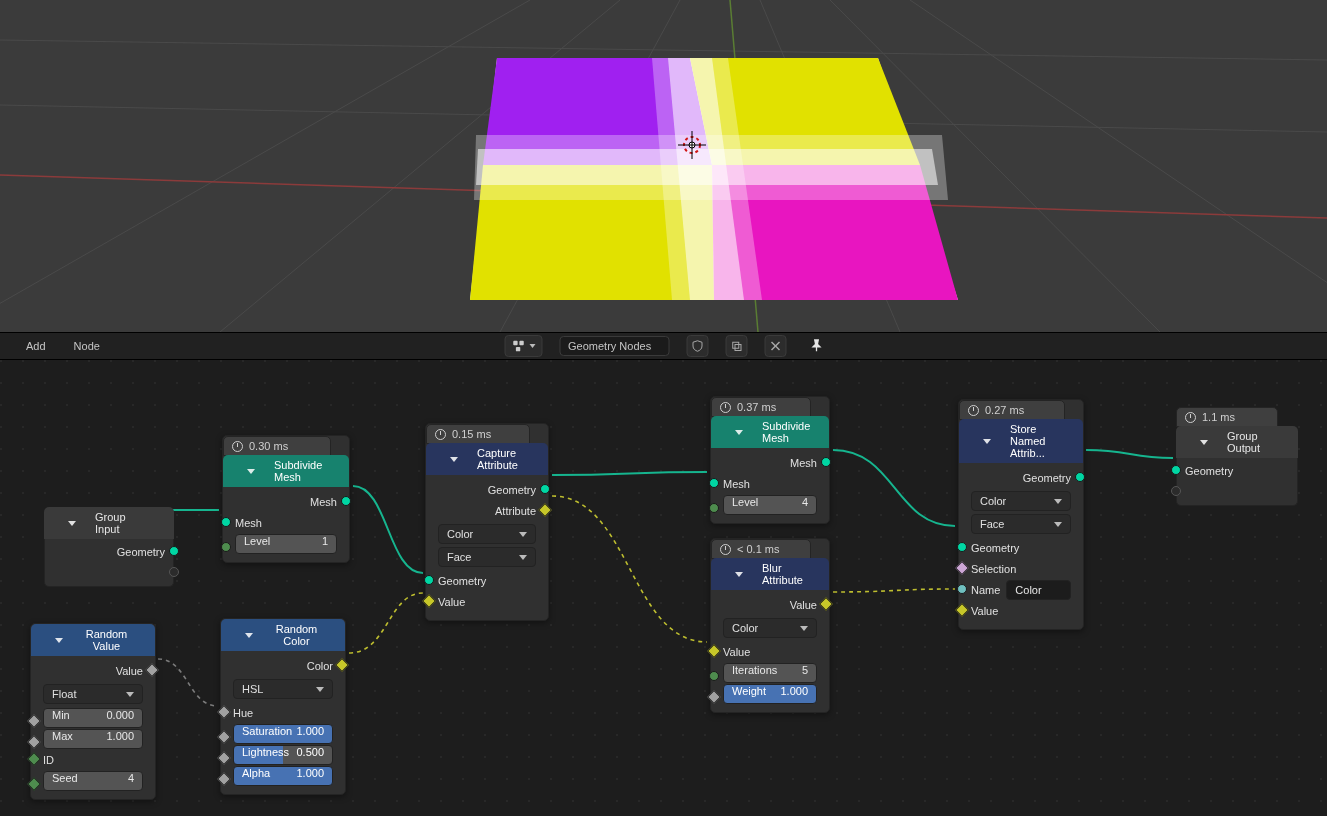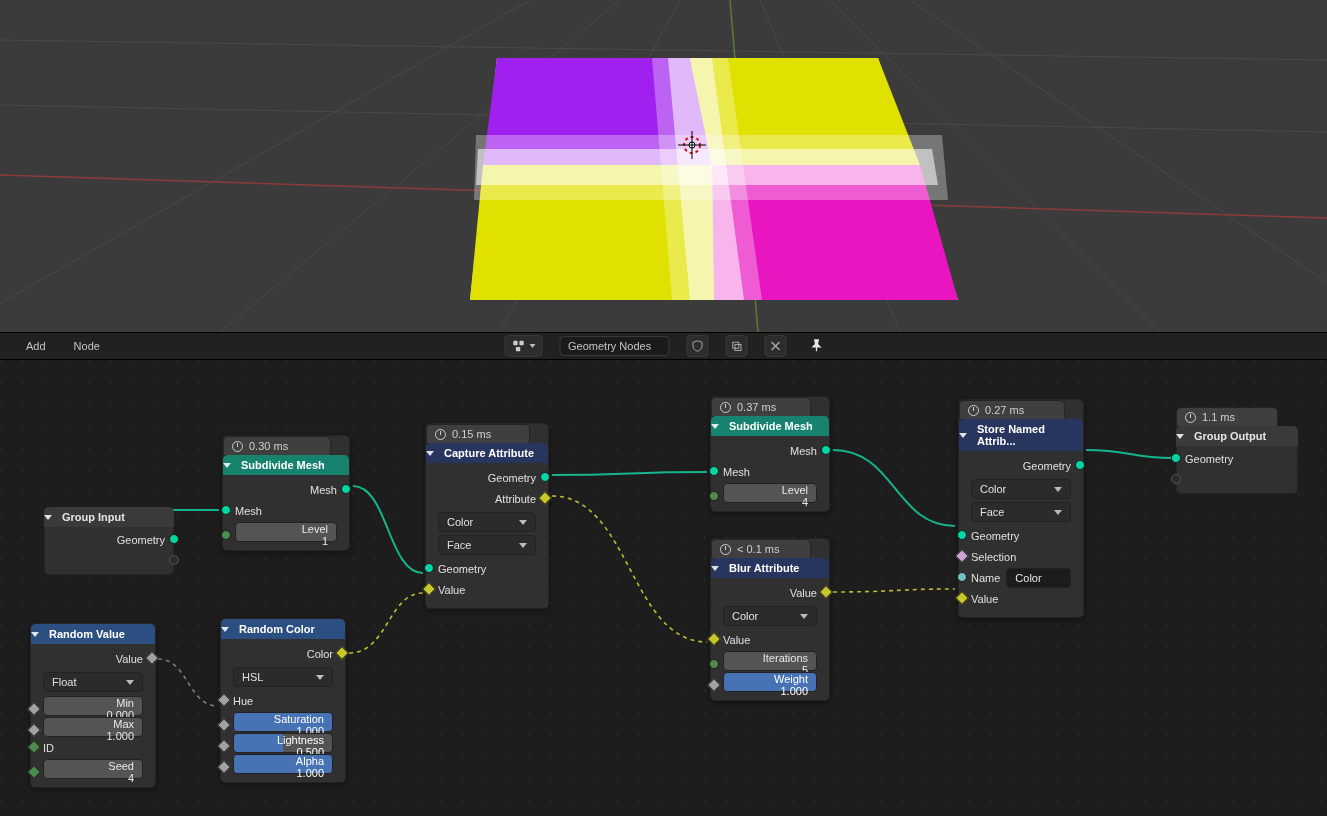--- a/index.html
+++ b/index.html
@@ -20,21 +20,21 @@
   
   .canvas { position:absolute; left:0; top:360px; width:1327px; height:456px; background:#1d1d1d; }
   .canvas svg.grid, .canvas svg.wires { position:absolute; left:0; top:0; width:100%; height:100%; pointer-events:none; }
   
   
   .node { position:absolute; background:#303030; border:1px solid #242424; border-radius:5px; box-shadow:0 2px 6px rgba(0,0,0,.4); color:#e6e6e6; }
   .node.no-body { background:transparent; border:none; box-shadow:none; }
   .node .timer { background:#3f3f3f; border:1px solid #242424; border-radius:5px 5px 0 0; padding:3px 8px; display:flex; align-items:center; gap:6px; color:#d0d0d0; margin-bottom:-1px; }
   .node .timer .clk { width:11px; height:11px; border:1.3px solid #cfcfcf; border-radius:50%; position:relative; }
   .node .timer .clk::before { content:""; position:absolute; left:4px; top:1px; width:1px; height:4px; background:#cfcfcf; }
-  .node .head { padding:4px 0; border-radius:5px 5px 0 0; display:flex; align-items:center; gap:10px; cursor:default;font-weight:bold; }
+  .node .head { padding:4px 24px; border-radius:5px 5px 0 0; display:flex; align-items:center; gap:19px; cursor:default; }
   .node .head .chev { width:0;height:0;border-left:4px solid transparent;border-right:4px solid transparent;border-top:5px solid #fff; opacity:.85;}
   .node .head.teal   { background:#17826e; color:#fff; }
   .node .head.navy   { background:#28355e; color:#fff; }
   .node .head.midblue{ background:#2b4f80; color:#fff;text-align:center; }
   .node .head.gray   { background:#3a3a3a; color:#e6e6e6; }
   .node .body { padding:4px 4px 8px; }
   .row { position:relative; display:flex; align-items:center; height:21px; padding:0 8px; }
   .row.right { justify-content:flex-end; }
   .row .lbl { color:#e0e0e0; }
   .sock { position:absolute; width:10px; height:10px; border-radius:50%; top:5px; border:1px solid #1a1a1a; }
@@ -42,21 +42,21 @@
   .sock.diamond { border-radius:0; transform:rotate(45deg); }
   .sock.geo  { background:#00d6a3; }
   .sock.val  { background:#a1a1a1; }
   .sock.col  { background:#c7c729; }
   .sock.int  { background:#4e8c4e; }
   .sock.bool { background:#cca6d5; }
   .sock.str  { background:#70c0c0; }
   .sock.muted{ background:#2b2b2b; border-color:#555; }
   .select { background:#2b2b2b; border:1px solid #222; border-radius:4px; padding:3px 8px; display:flex; align-items:center; justify-content:space-between; color:#e0e0e0; margin:3px 8px; height:20px; }
   .select .dn { width:0;height:0;border-left:4px solid transparent;border-right:4px solid transparent;border-top:5px solid #bbb; }
-  .numfield { display:flex; align-items:flex-end; justify-content:space-between; margin:3px 8px; height:20px; border-radius:4px; padding:0 8px; border:1px solid #222;flex-direction:column; }
+  .numfield { display:flex; align-items:flex-start; justify-content:space-between; margin:3px 8px; height:20px; border-radius:4px; padding:0 8px; border:1px solid #222; }
   .numfield.dark { background:#545454; color:#e8e8e8; }
   .numfield.blue { background:#4772b3; color:#fff; }
   .textfield { background:#1c1c1c; border:1px solid #222; border-radius:4px; margin:3px 0 3px 6px; height:20px; display:flex; align-items:center; padding:0 8px; color:#e6e6e6; flex:1; }
   
   .pin-icon { width:14px;height:14px; }
 </style>
 </head>
 <body>
 
 <div class="viewport">

